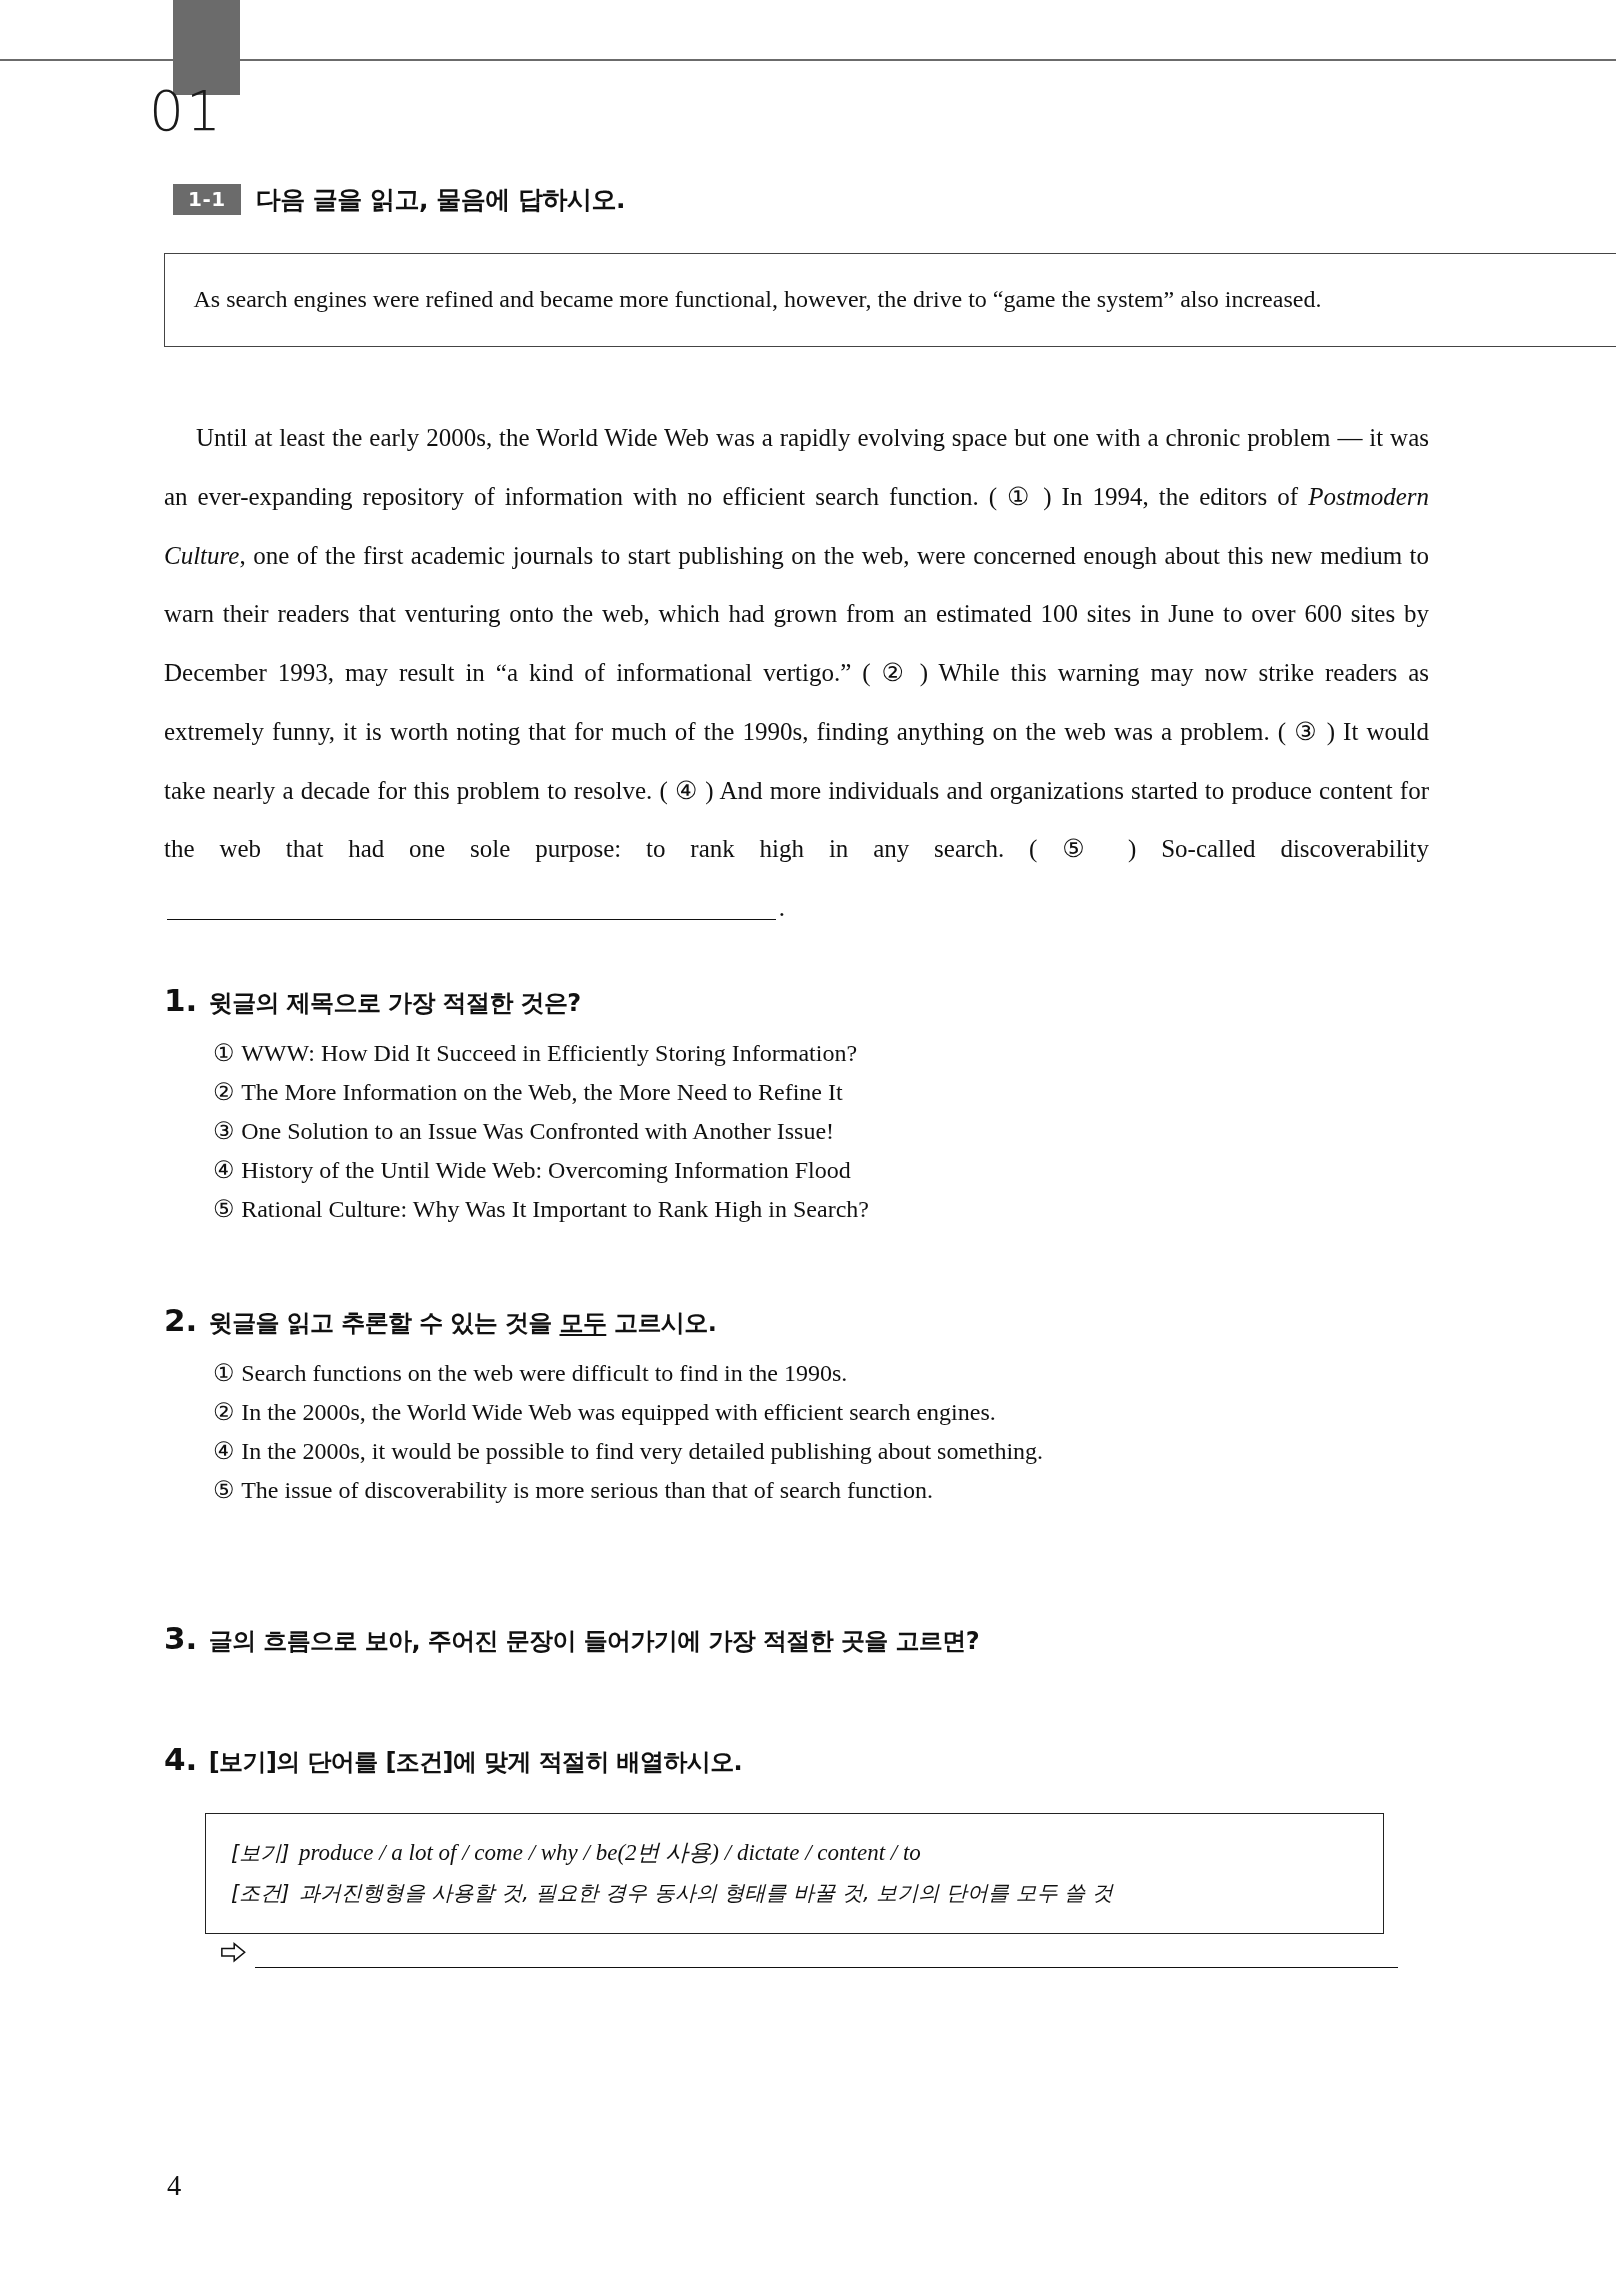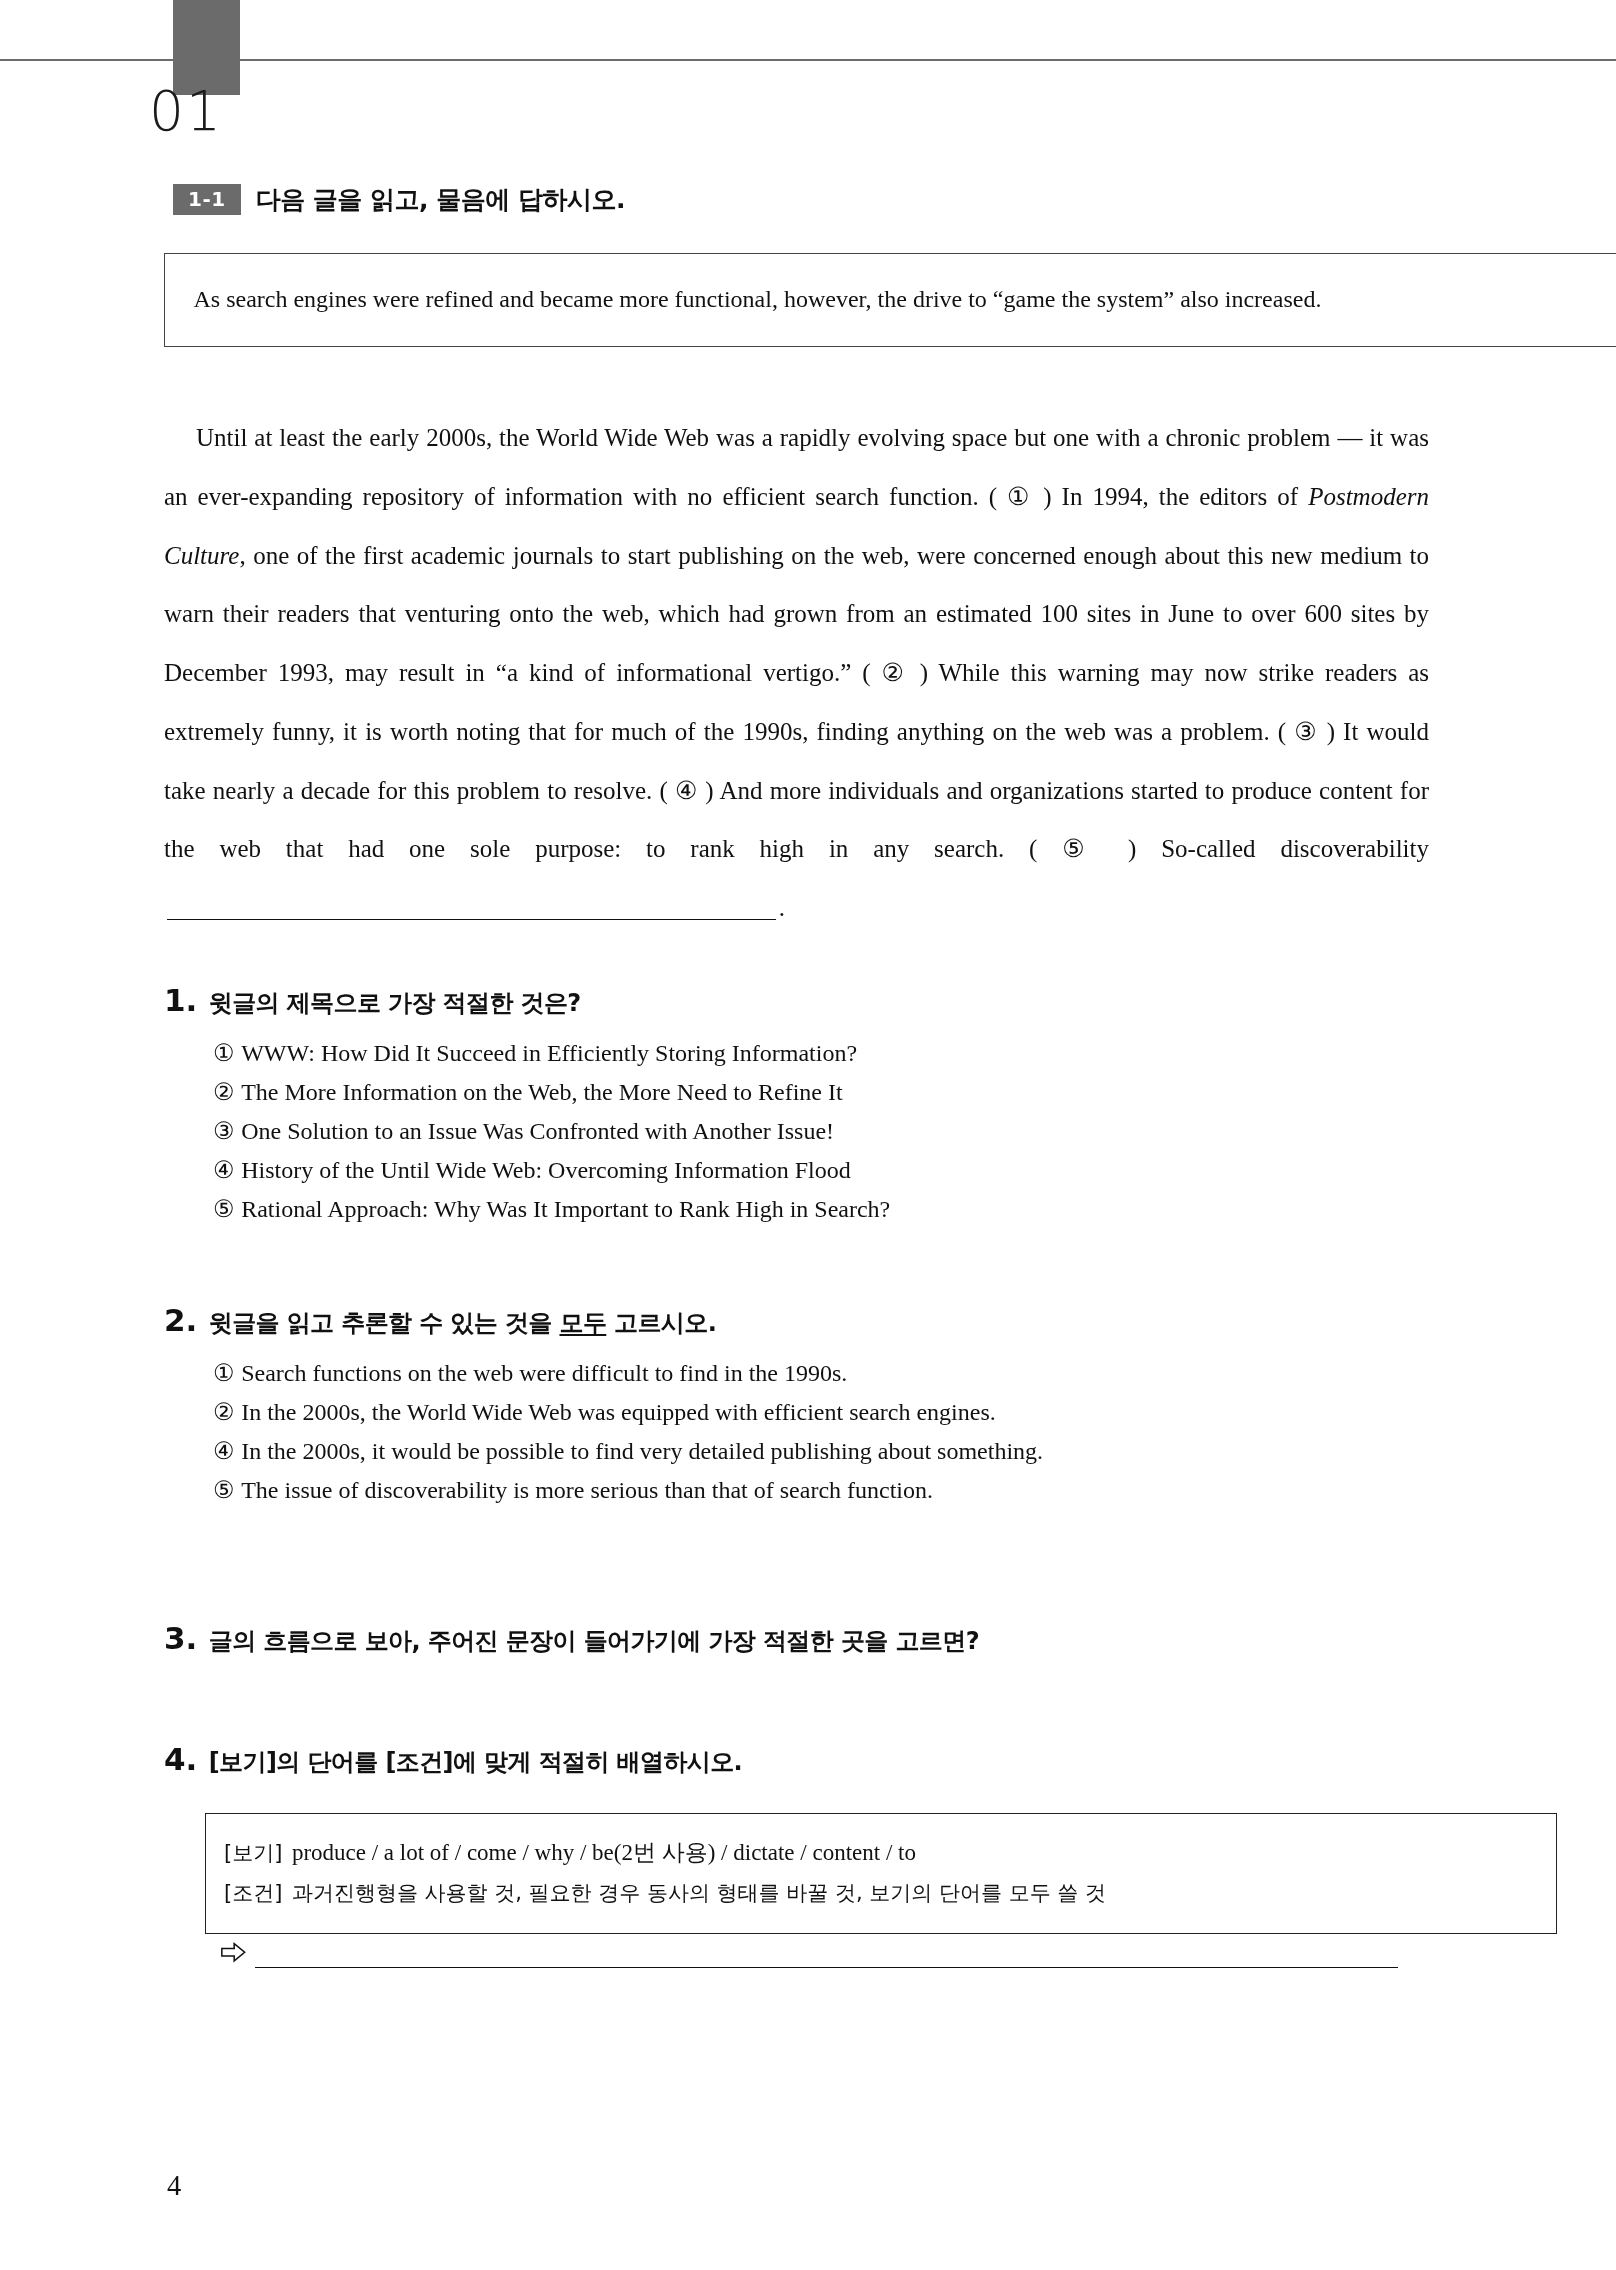--- a/index.html
+++ b/index.html
@@ -156,23 +156,24 @@
     color: #111111;
     white-space: nowrap;
   }
   .choice .marker { margin-right: 6.7px; }
 
   
   .bogi-box {
     position: absolute;
     top: 1813px;
     left: 205px;
-    width: 1352px;
+    width: 1179px;
     border: 1.9px solid #222222;
-    padding: 19px 25px 21px 18px;
+    padding: 19px 25px 21px 25px;
+    font-style: italic;
   }
   .bogi-line {
     font-family: "Liberation Serif", serif;
     font-size: 23px;
     line-height: 1.72;
     color: #111111;
   }
   .bogi-label {
     font-family: "DejaVu Sans", sans-serif;
     font-size: 21px;
@@ -239,21 +240,21 @@
 <div class="question" style="top:985px;">
   <div class="q-head">
     <span class="q-num">1.</span>
     <span class="q-title">윗글의 제목으로 가장 적절한 것은?</span>
   </div>
   <div class="choices">
     <div class="choice"><span class="marker">①</span><span>WWW: How Did It Succeed in Efficiently Storing Information?</span></div>
     <div class="choice"><span class="marker">②</span><span>The More Information on the Web, the More Need to Refine It</span></div>
     <div class="choice"><span class="marker">③</span><span>One Solution to an Issue Was Confronted with Another Issue!</span></div>
     <div class="choice"><span class="marker">④</span><span>History of the Until Wide Web: Overcoming Information Flood</span></div>
-    <div class="choice"><span class="marker">⑤</span><span>Rational Approach: Why Was It Important to Rank High in Search?</span></div>
+    <div class="choice"><span class="marker">⑤</span><span>Rational Culture: Why Was It Important to Rank High in Search?</span></div>
   </div>
 </div>
 
 <div class="question" style="top:1305px;">
   <div class="q-head">
     <span class="q-num">2.</span>
     <span class="q-title"><span>윗글을 읽고 추론할 수 있는 것을 </span><u>모두</u><span> 고르시오.</span></span>
   </div>
   <div class="choices">
     <div class="choice"><span class="marker">①</span><span>Search functions on the web were difficult to find in the 1990s.</span></div>

